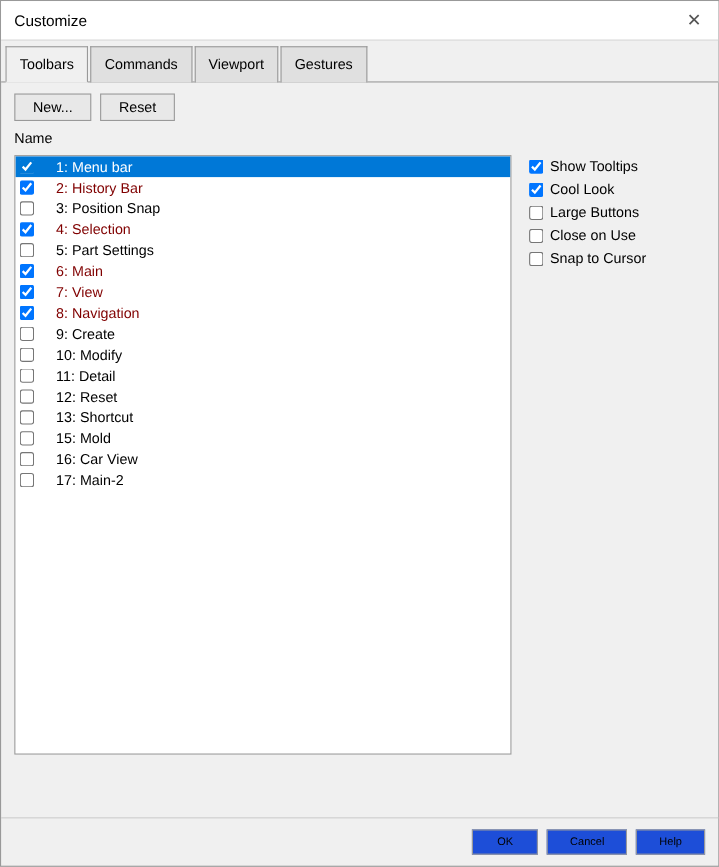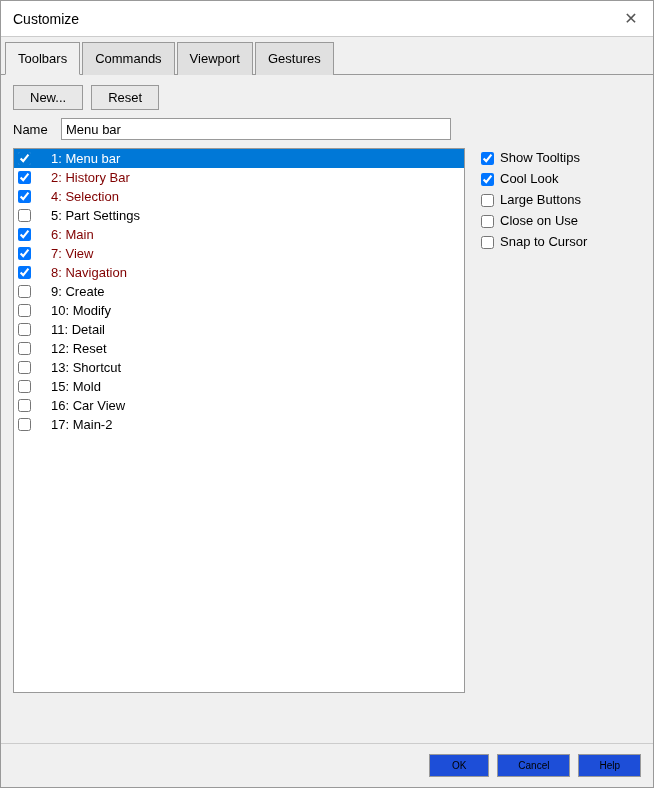--- a/index.html
+++ b/index.html
@@ -198,33 +198,36 @@
 
   <div class="content-area">
 
     <div class="toolbar-row">
       <button class="btn">New...</button>
       <button class="btn">Reset</button>
     </div>
 
     <div class="name-row">
       <span class="name-label">Name</span>
-      <input class="name-input" type="text" value="Menu bar" style="">
     </div>
 
     <div class="main-row">
 
       <div class="list-container" id="toolbar-list">
           <div class="list-item selected checked-item">
             <input type="checkbox" checked="" style="accent-color: rgb(0, 120, 215);">
             <span class="list-item-label">1: Menu bar</span>
           </div>
           <div class="list-item checked-item">
             <input type="checkbox" checked="" style="">
             <span class="list-item-label">2: History Bar</span>
+          </div>
+          <div class="list-item">
+            <input type="checkbox" style="">
+            <span class="list-item-label">3: Position Snap</span>
           </div>
           <div class="list-item checked-item">
             <input type="checkbox" checked="" style="">
             <span class="list-item-label">4: Selection</span>
           </div>
           <div class="list-item">
             <input type="checkbox" style="">
             <span class="list-item-label">5: Part Settings</span>
           </div>
           <div class="list-item checked-item">

